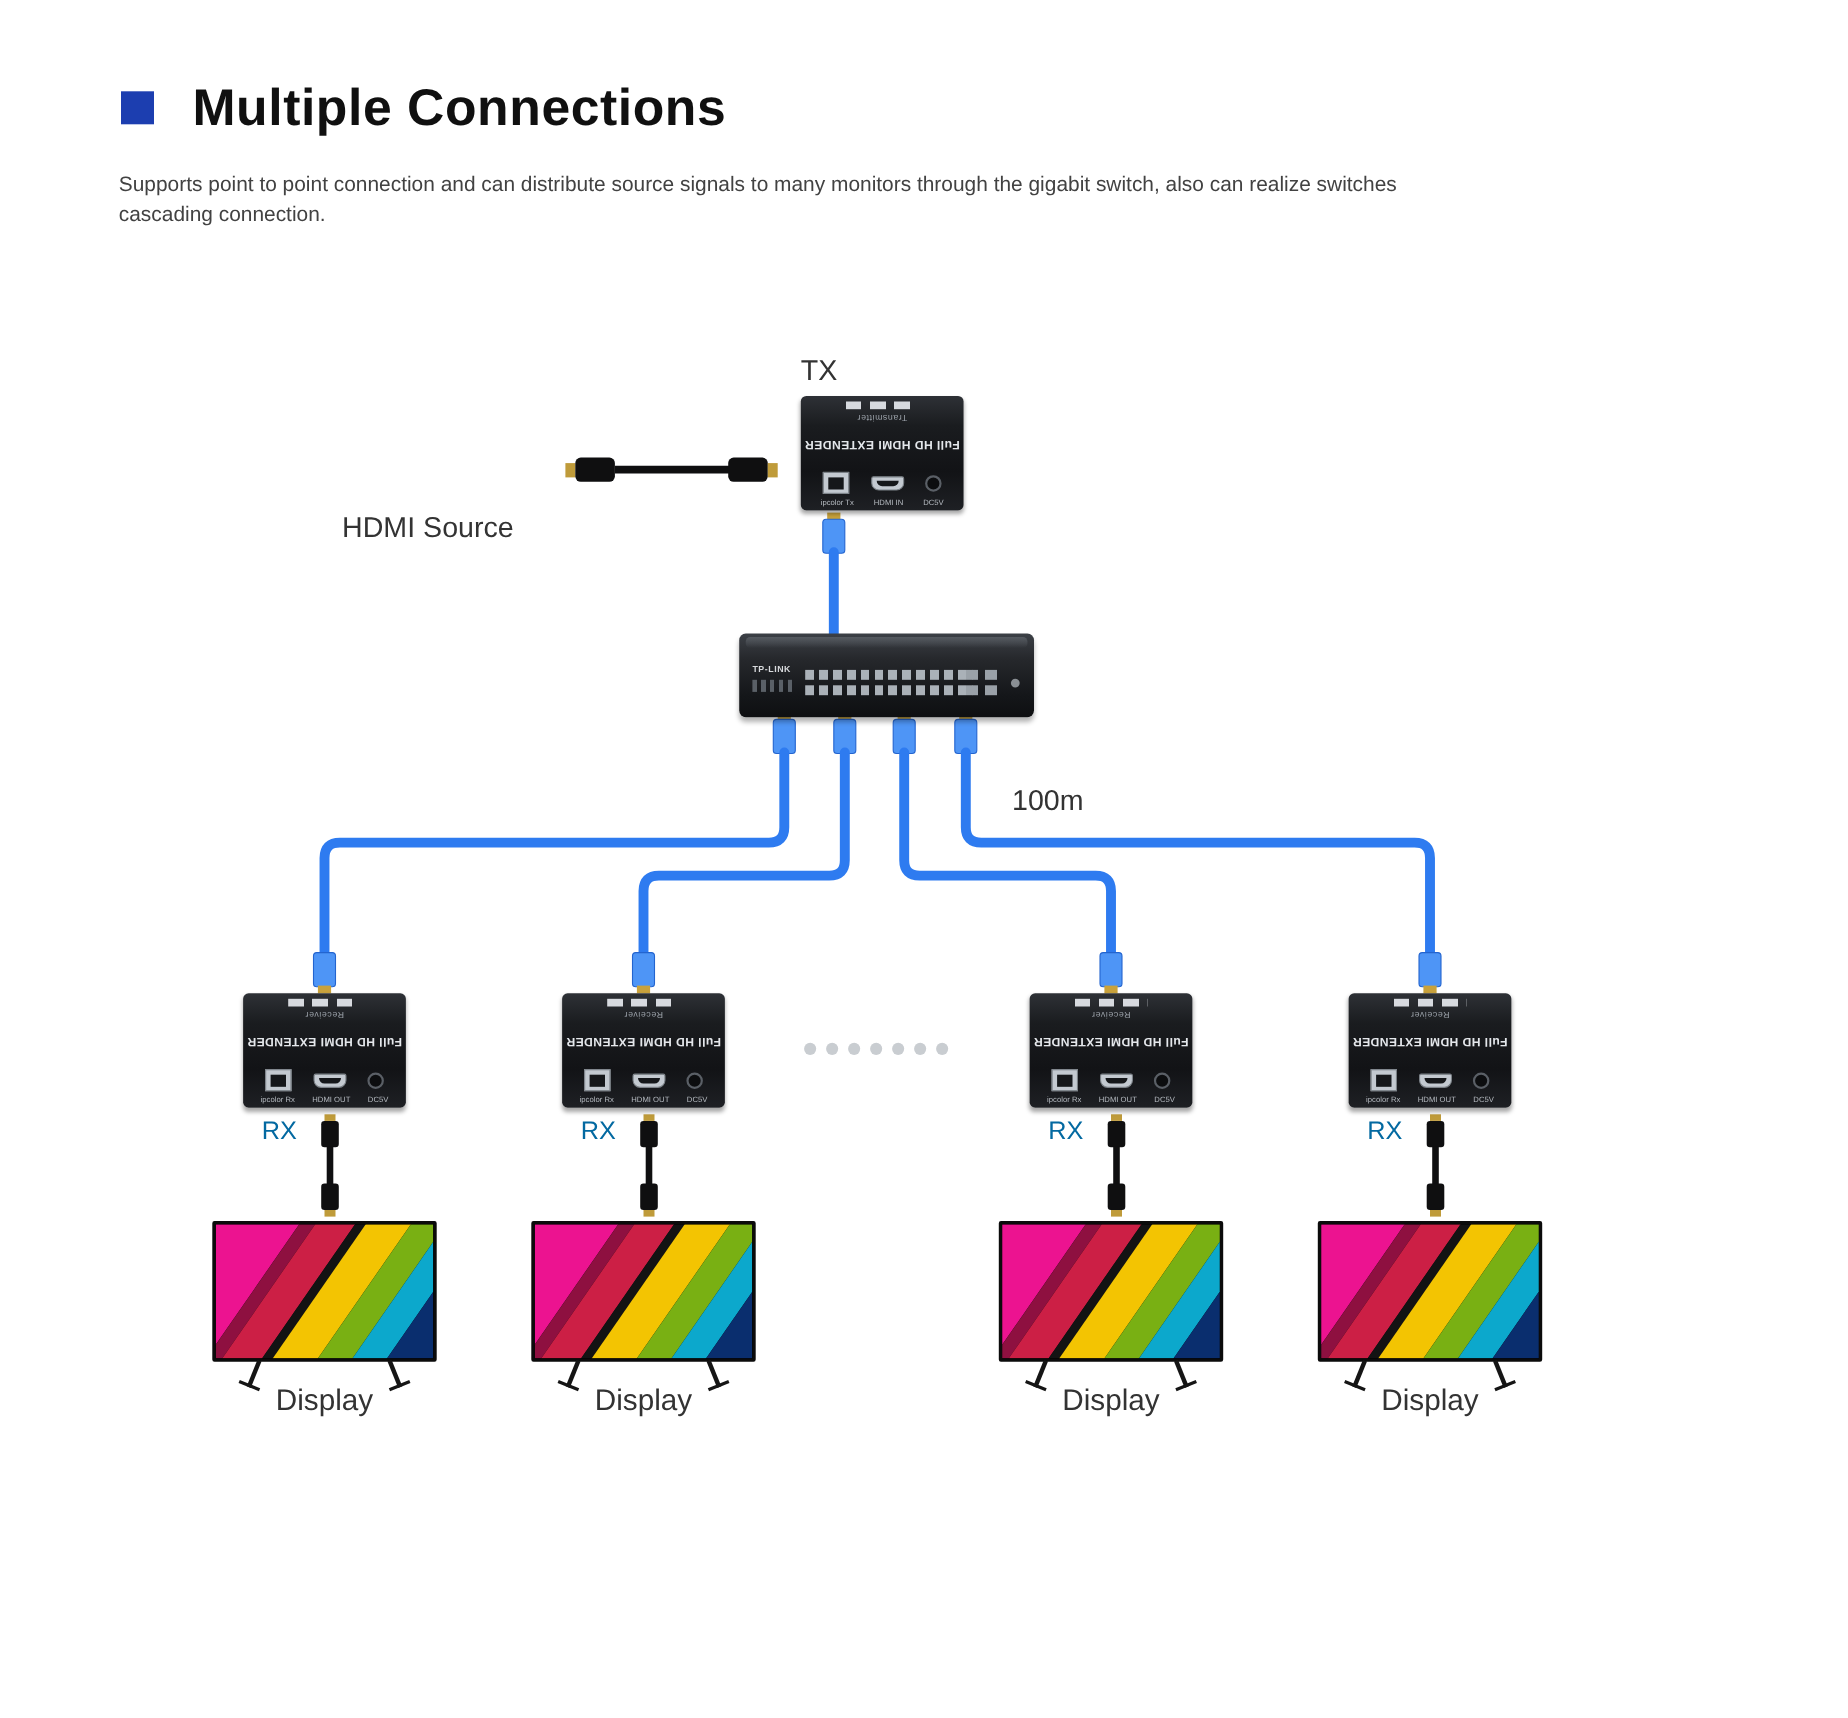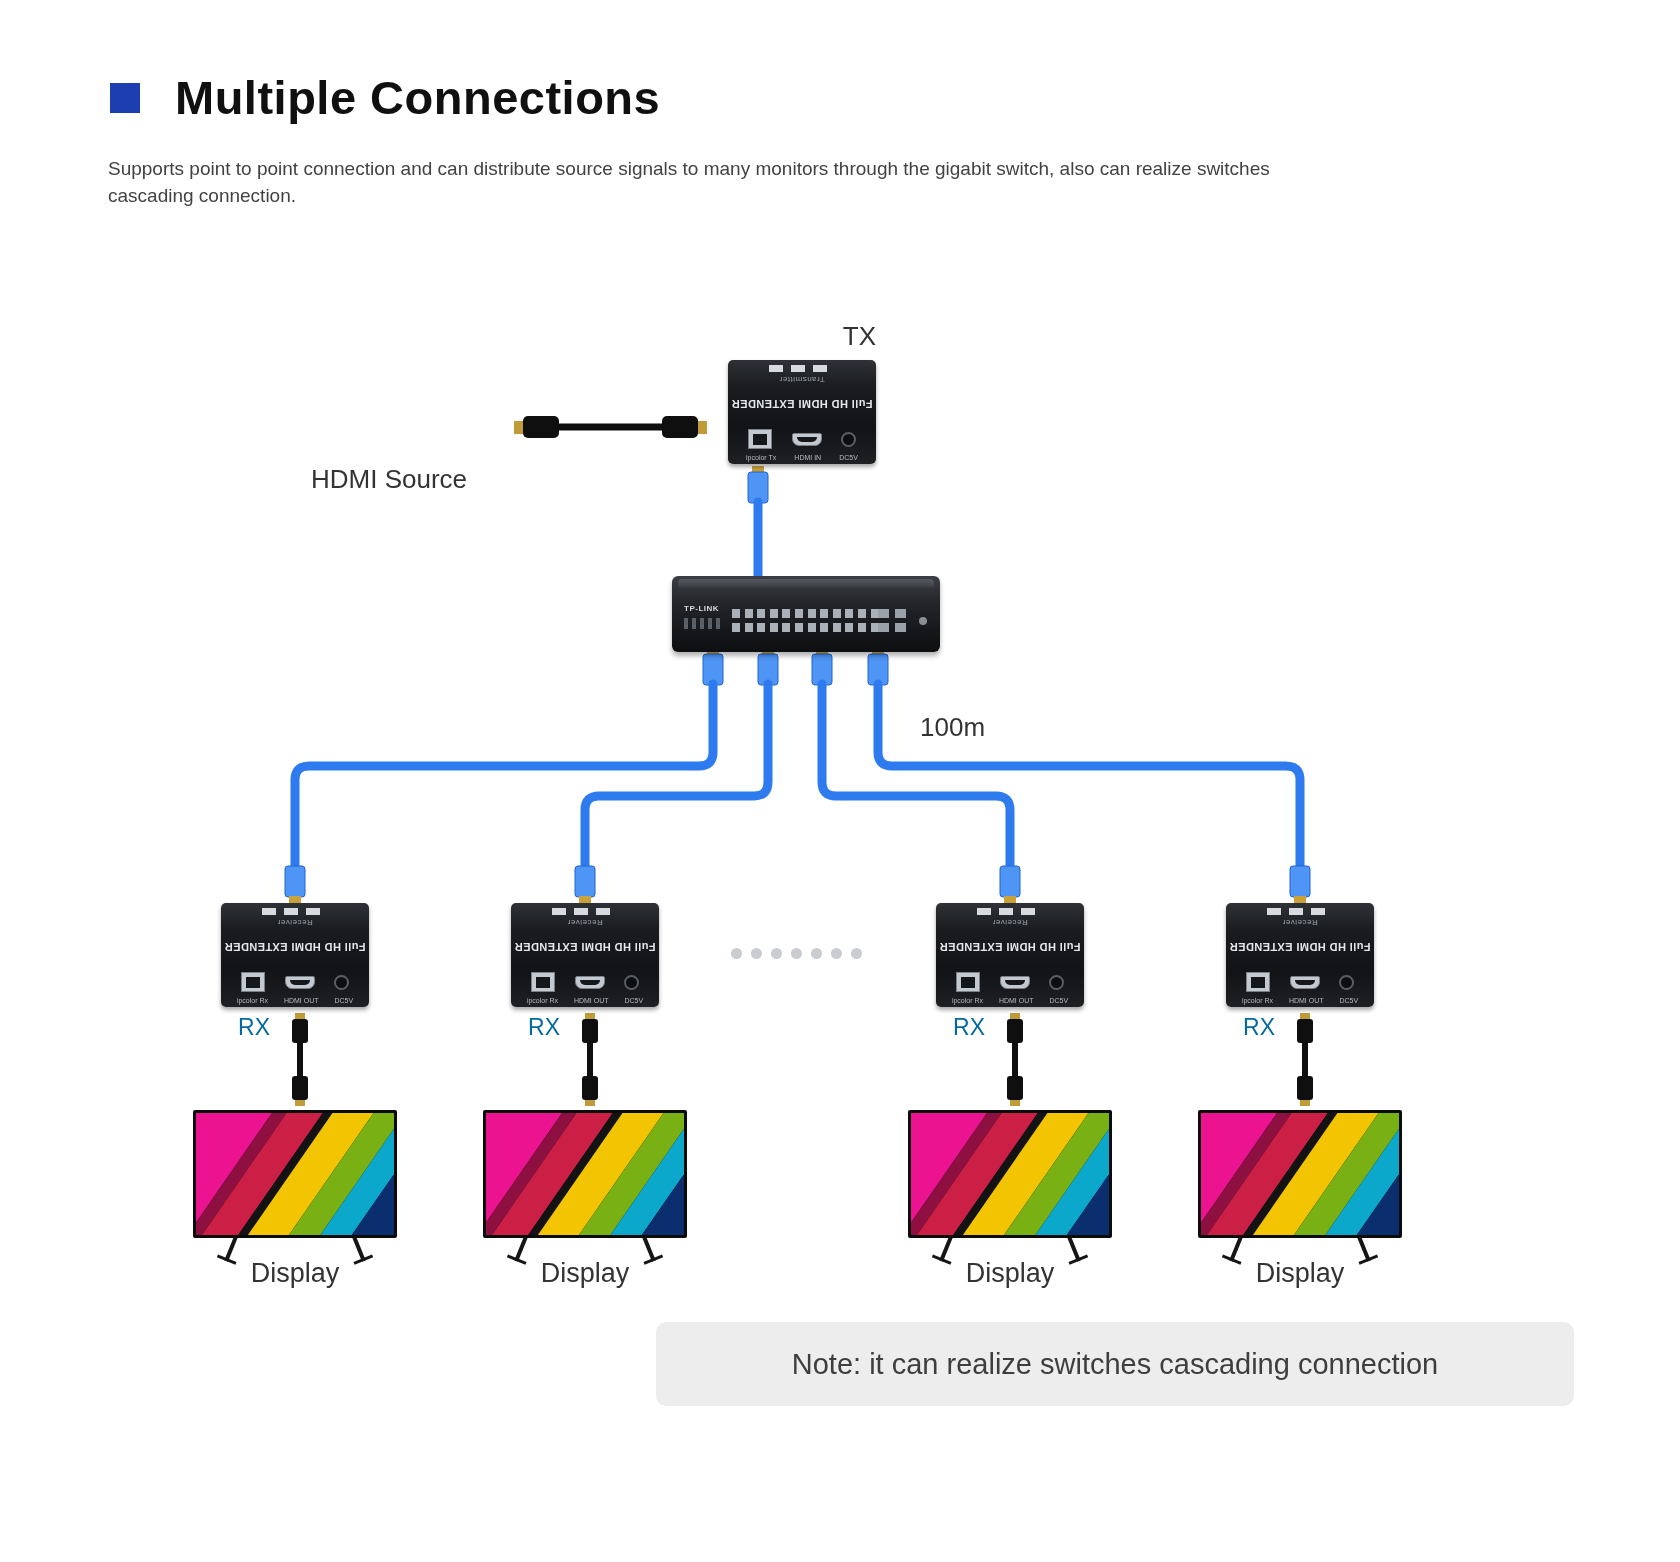--- a/index.html
+++ b/index.html
@@ -8,21 +8,21 @@
   .canvas{position:relative;width:1680px;height:1562px;background:#ffffff;overflow:hidden;}
 
   
   .title-row{position:absolute;left:110px;top:70px;display:flex;align-items:center;gap:35px;}
   .title-square{width:30px;height:30px;background:#1c3eb0;}
   .title-text{font-size:47px;font-weight:bold;color:#101010;letter-spacing:.5px;}
   .desc{position:absolute;left:108px;top:156px;width:1240px;font-size:19px;line-height:1.42;color:#424242;}
 
   
   .small-label{position:absolute;font-size:26px;color:#333;}
-  .tx-label{left:728px;top:321px;width:148px;text-align:right;}
+  .tx-label{left:728px;top:321px;width:148px;text-align:left;}
   .source-label{left:268px;top:464px;width:242px;text-align:center;}
   .distance-label{left:920px;top:712px;}
   .rx-label{position:absolute;font-size:23px;color:#0369a1;width:90px;text-align:right;}
   .display-label{position:absolute;font-size:27px;color:#333;width:204px;text-align:center;}
 
   
   .cable-layer{position:absolute;left:0;top:0;z-index:1;}
 
   
   .extender{position:absolute;width:148px;height:104px;z-index:2;
@@ -327,23 +327,20 @@
           <use href="#tv-art"></use>
         </svg>
     </div>
     <div class="tv-legs">
       <span class="leg left"></span>
         <span class="leg right"></span>
     </div>
   </div>
   <div class="display-label" style="left:1198px;top:1258px">Display</div>
 
-  <div class="note-box">
-    <span>Note: it can realize switches cascading connection</span>
-  </div>
 
   <svg class="hidden-defs" aria-hidden="true">
     <defs>
       <symbol id="tv-art" viewBox="0 0 200 122">
         <rect width="200" height="122" fill="#07090c"></rect>
         <g transform="rotate(35 100 61)">
           <rect x="-110" y="-90" width="80" height="310" fill="#f3c402"></rect>
           <rect x="-30" y="-90" width="10" height="310" fill="#131313"></rect>
           <rect x="-20" y="-90" width="66" height="310" fill="#ec1390"></rect>
           <rect x="46" y="-90" width="12" height="310" fill="#8e1040"></rect>

